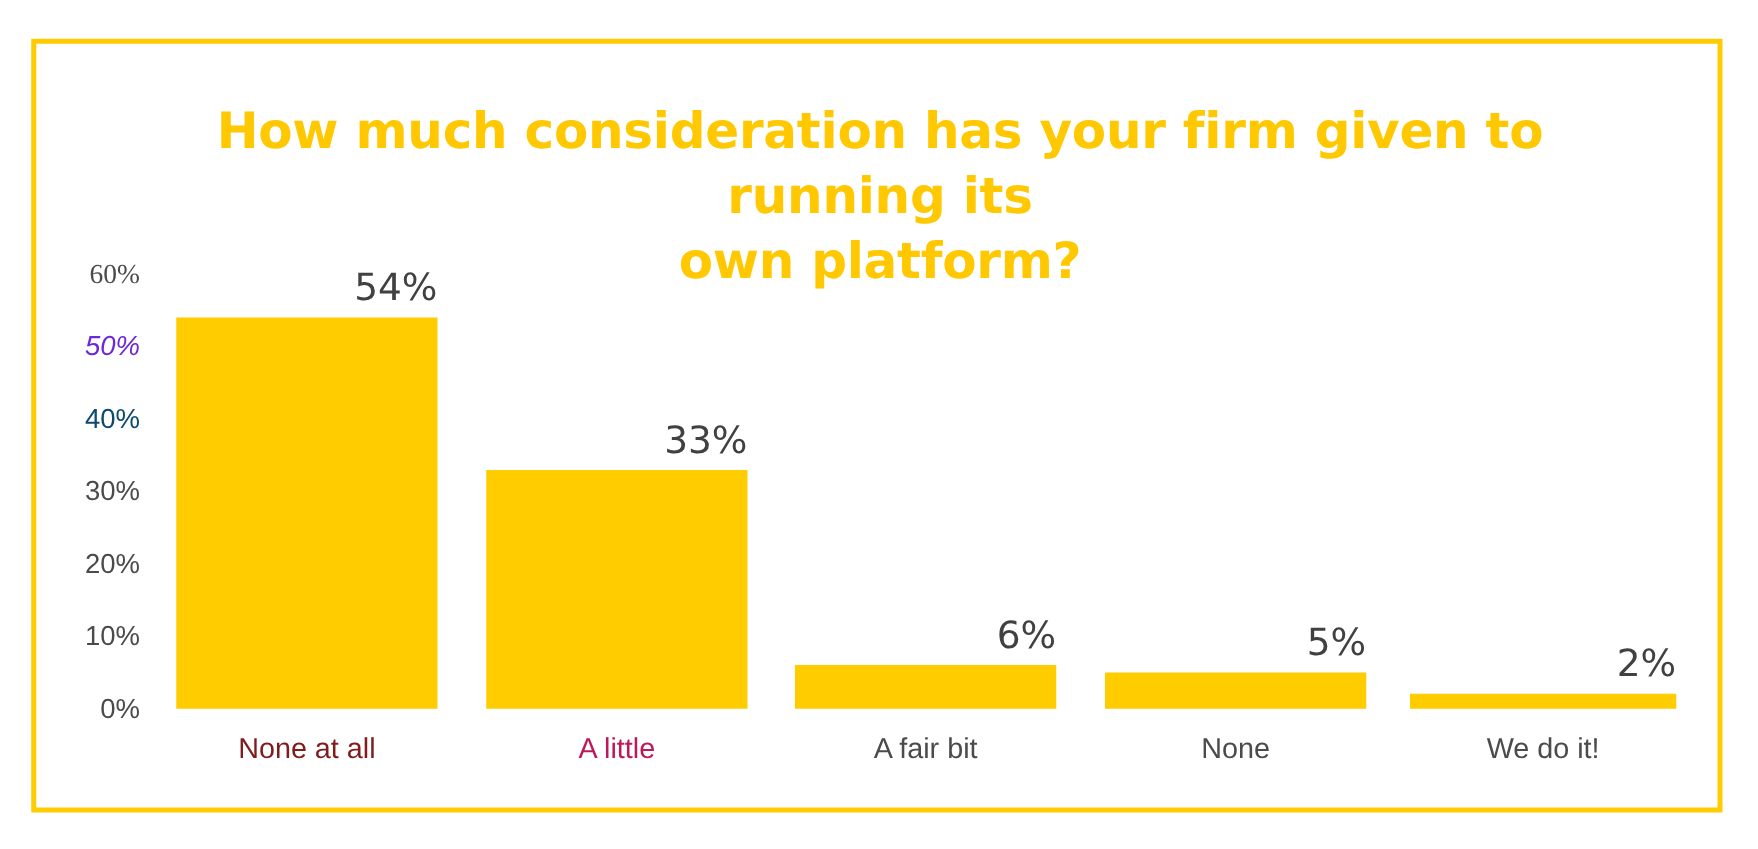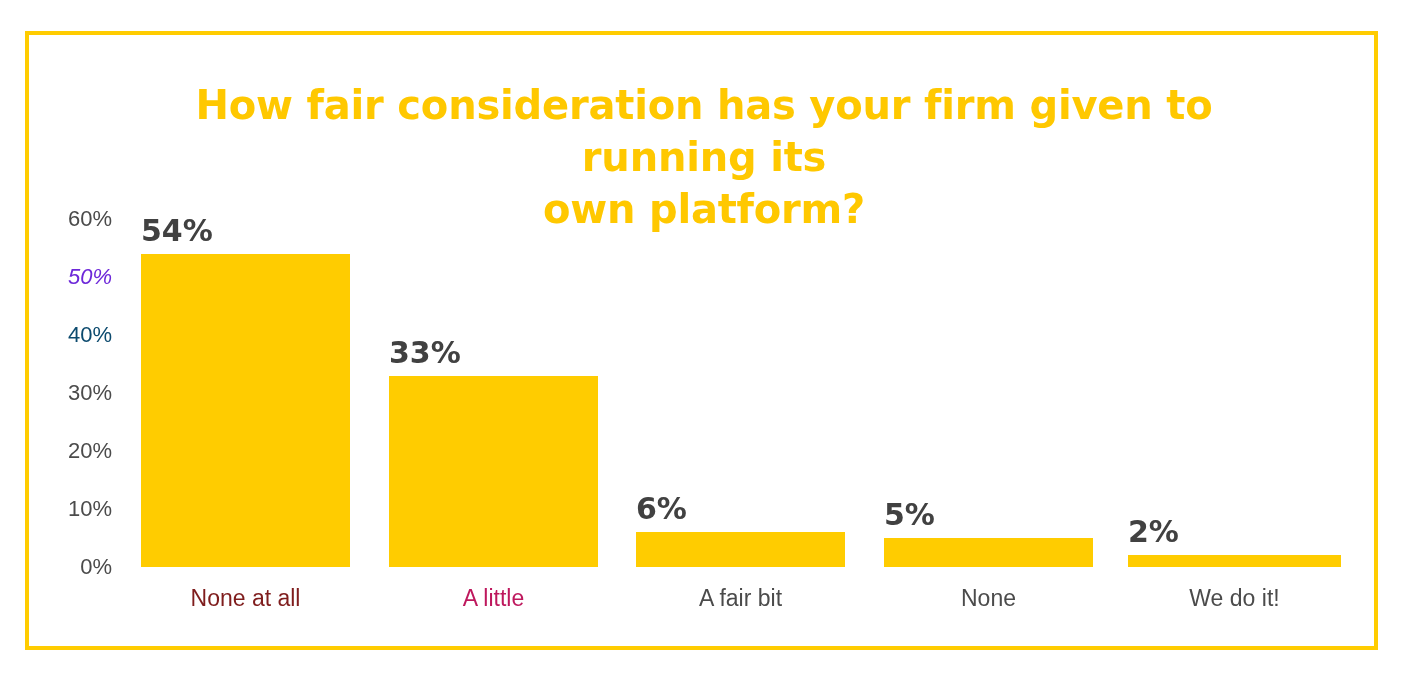--- a/index.html
+++ b/index.html
@@ -84,24 +84,24 @@
     position: absolute;
     left: 0;
     bottom: 0;
     width: 100%;
     background: #FFCC00;
   }
   .bar-value {
     position: absolute;
     left: 0;
     width: 100%;
-    text-align: left;
+    text-align: right;
     color: #414141;
     font-family: "DejaVu Sans", sans-serif;
-    font-weight: bold;
+    font-weight: normal;
     font-size: 30px;
     line-height: 30px;
     white-space: nowrap;
   }
 
   #x-axis {
     position: absolute;
     left: 88px;
     top: 549px;     
     width: 1245px;
@@ -115,34 +115,34 @@
     line-height: 28px;
     white-space: nowrap;
   }
 </style>
 </head>
 <body>
 
 <div id="chart-card">
 
   <div id="chart-title">
-    <div>How fair consideration has your firm given to running its</div>
+    <div>How much consideration has your firm given to running its</div>
     <div>own platform?</div>
   </div>
 
   <div id="plot">
 
     <div id="y-axis">
       <div class="y-tick" style="top: 348px; color: rgb(75, 75, 75);">0%</div>
       <div class="y-tick" style="top: 290px; color: rgb(75, 75, 75);">10%</div>
       <div class="y-tick" style="top: 232px; color: rgb(75, 75, 75);">20%</div>
       <div class="y-tick" style="top: 174px; color: rgb(75, 75, 75);">30%</div>
       <div class="y-tick" style="top: 116px; color: #0c4a6e;">40%</div>
       <div class="y-tick" style="top: 58px; color: #6d28d9; font-style: italic;">50%</div>
-      <div class="y-tick" style="top: 0px; color: rgb(75, 75, 75);">60%</div>
+      <div class="y-tick" style="top: 0px; color: rgb(75, 75, 75); font-family: Liberation Serif, serif;">60%</div>
     </div>
 
     <div id="bars">
 
       <div class="bar-group" style="left:24px; width:209px">
         <div class="bar" style="height: 313.2px; background: rgb(255, 204, 0);"></div>
         <div class="bar-value" style="bottom: 321.2px; color: rgb(65, 65, 65);">54%</div>
       </div>
 
       <div class="bar-group" style="left:272px; width:209px">

